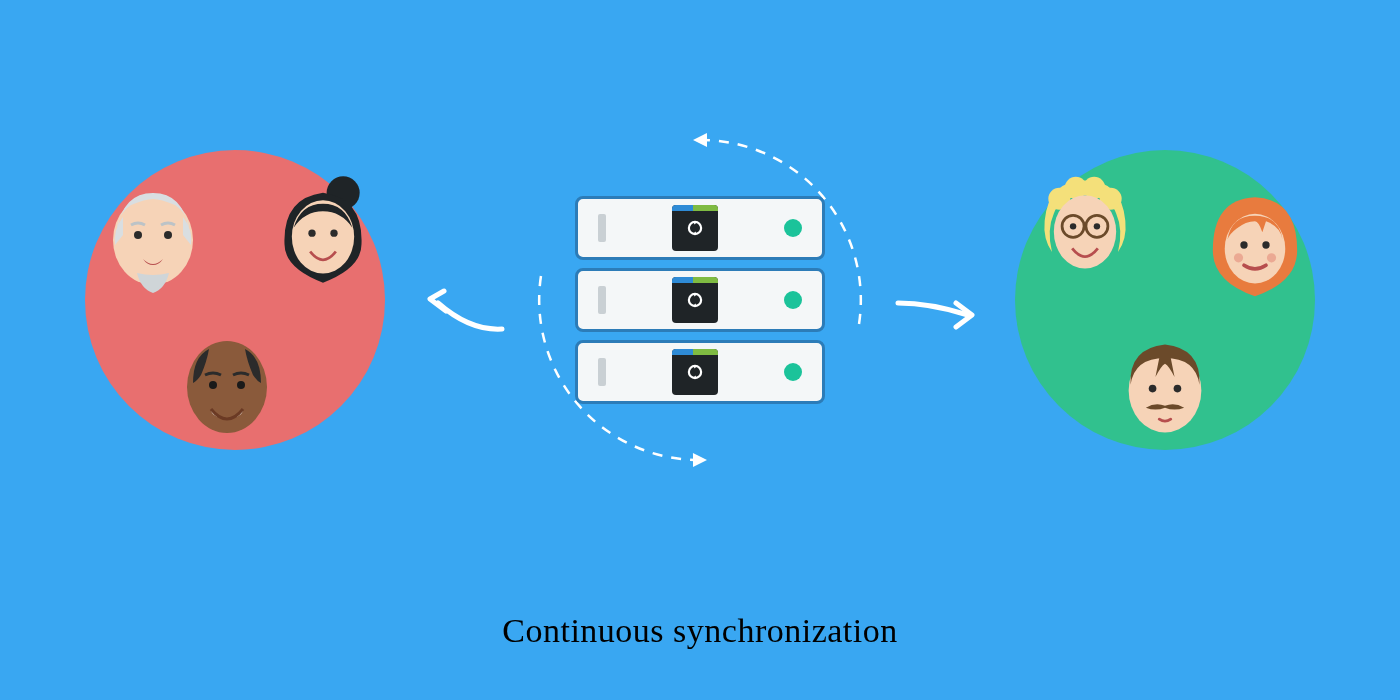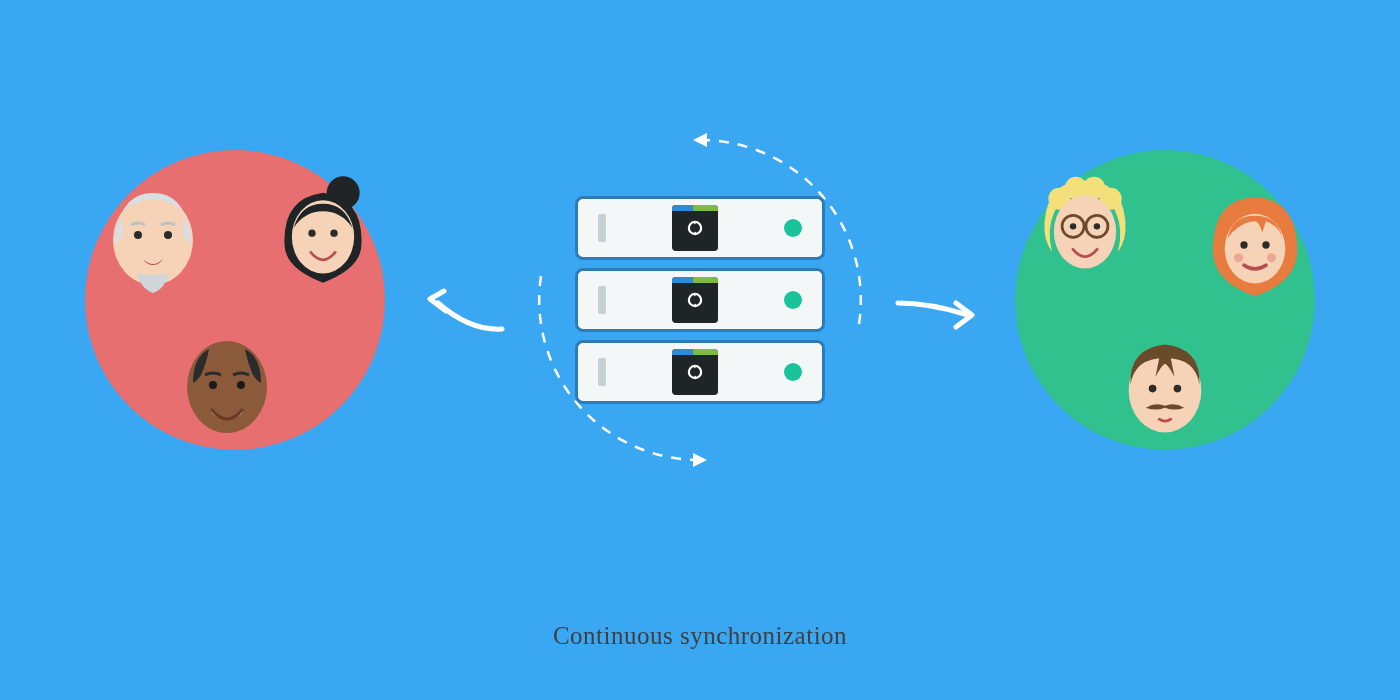--- a/index.html
+++ b/index.html
@@ -1,18 +1,18 @@
 <!DOCTYPE html>
 <html><head>
 <meta charset="utf-8">
 <style>
   html,body{margin:0;padding:0;width:1400px;height:700px;overflow:hidden;}
   body{background:#39a7f2;font-family:"Comic Sans MS","Segoe Script","Bradley Hand",cursive;position:relative;}
   .stage{position:relative;width:1400px;height:700px;}
-  .caption{position:absolute;bottom:50px;left:0;width:100%;text-align:center;color:#404040;font-size:25px;letter-spacing:.5px;}
+  .caption{position:absolute;bottom:50px;left:0;width:100%;text-align:center;color:#000000;font-size:34px;letter-spacing:.5px;}
 
   
   .group{position:absolute;width:300px;height:300px;border-radius:50%;}
   .group.left{left:85px;top:150px;background:#e86f6f;}
   .group.right{right:85px;top:150px;background:#31c18e;}
 
   
   .face{position:absolute;width:100px;height:110px;}
   .face svg{width:100%;height:100%;overflow:visible;}
 

